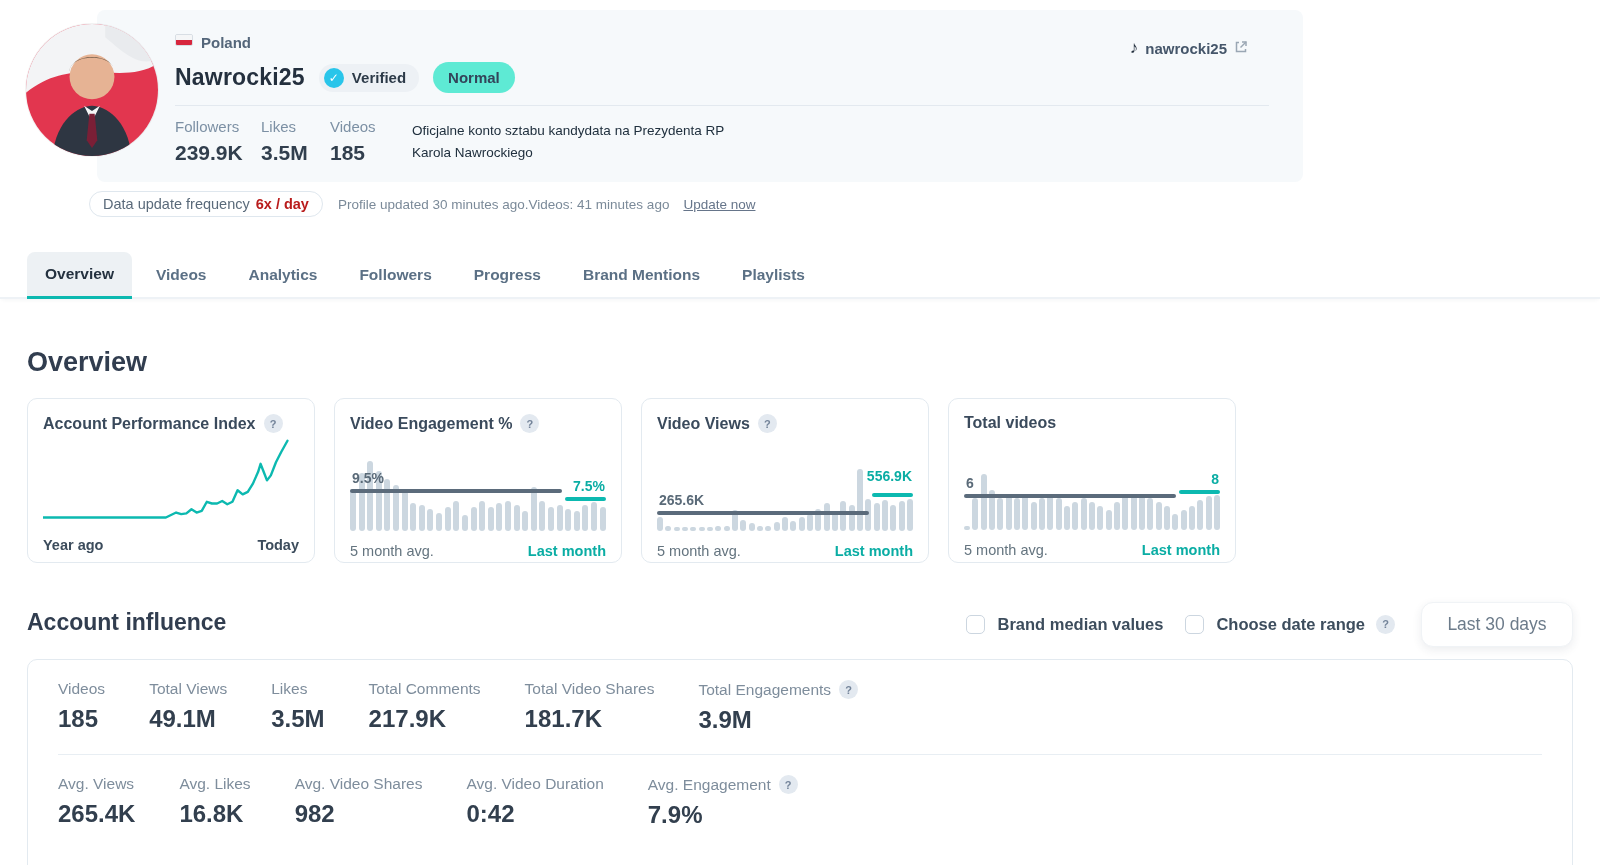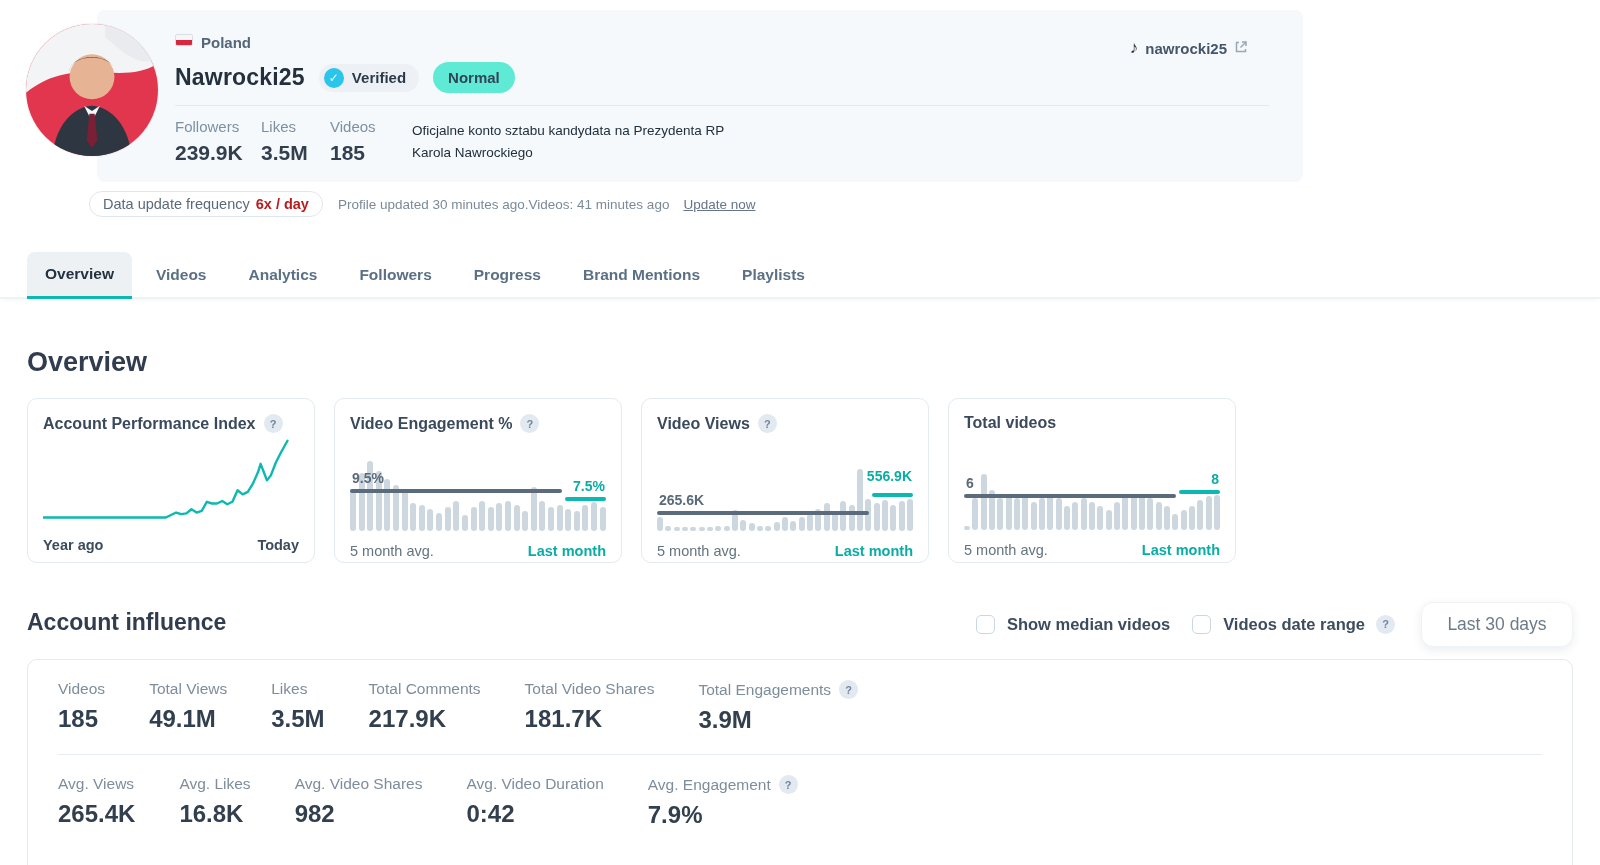--- a/index.html
+++ b/index.html
@@ -350,24 +350,24 @@
       <span class="foot-right">Last month</span>
     </div>
   </div>
 
 </div>
 
 <div class="influence-head">
   <div class="h2">Account influence</div>
   <div class="controls">
     <span class="checkbox"></span>
-    <span class="ctrl-label">Show median videos</span>
+    <span class="ctrl-label">Brand median values</span>
     <span class="ctrl-gap"></span>
     <span class="checkbox"></span>
-    <span class="ctrl-label">Videos date range</span>
+    <span class="ctrl-label">Choose date range</span>
     <span class="ctrl-gap-sm"></span>
     <span class="help-badge">?</span>
     <span class="ctrl-gap-lg"></span>
     <button class="range-btn">Last 30 days</button>
   </div>
 </div>
 
 <div class="influence-card">
   <div class="istat-row">
     <div class="istat">

